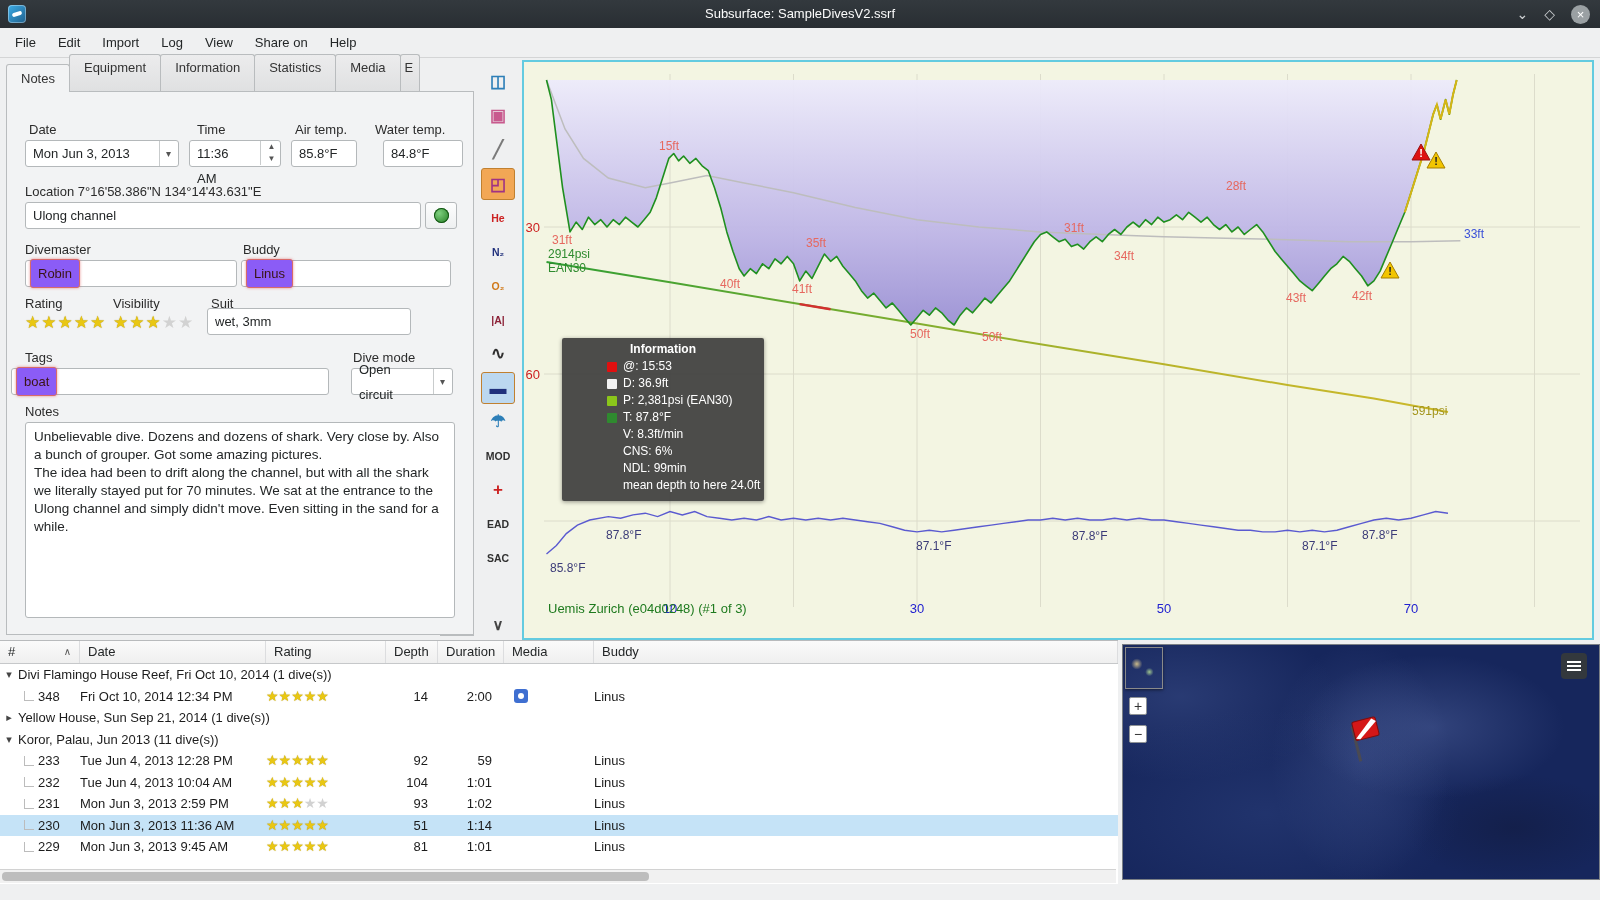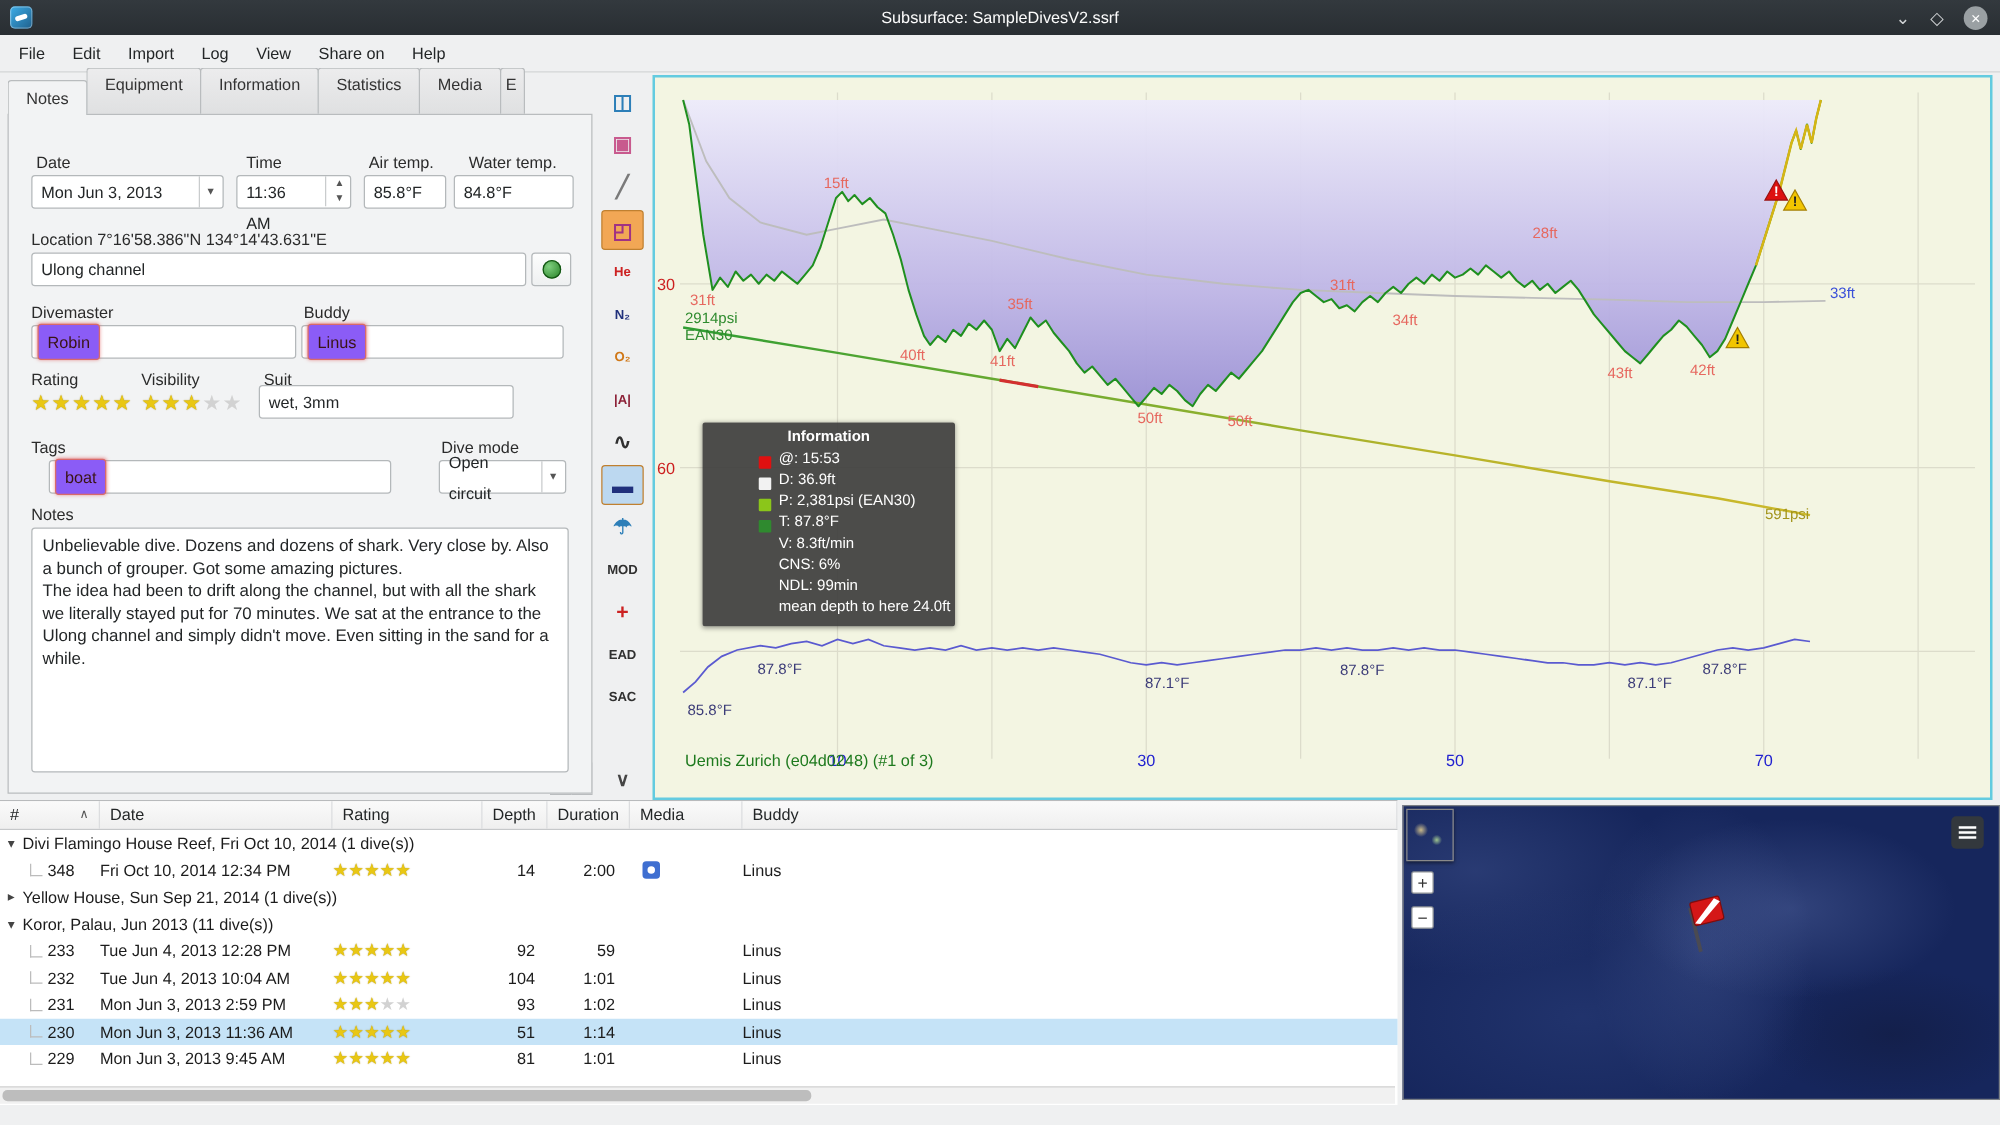--- a/index.html
+++ b/index.html
@@ -58,21 +58,21 @@
   .tbtn.active{border:1px solid #c08030;}
   .tbtn.more{margin-top:auto;font-size:15px;color:#444;height:24px;line-height:22px;}
 
   
   .profile{position:absolute;left:522px;top:60px;width:1072px;height:580px;background:#f3f5e2;
     border:2px solid #63cbe0;}
   .profile svg{display:block;}
   .infobox{position:absolute;left:38px;top:276px;width:202px;background:rgba(58,58,58,.9);color:#fff;
     border-radius:2px;padding:4px 8px 7px 8px;font-size:12px;box-shadow:0 1px 4px rgba(0,0,0,.4);}
   .ib-title{text-align:center;font-weight:bold;margin-bottom:2px;}
-  .ib-row{display:flex;align-items:flex-end;line-height:17px;white-space:nowrap;padding-left:37px;}
+  .ib-row{display:flex;align-items:center;line-height:17px;white-space:nowrap;padding-left:37px;}
   .ib-chip{display:inline-block;width:10px;height:10px;margin-right:6px;border-radius:1px;flex:none;}
   .ib-nochip{display:inline-block;width:16px;flex:none;}
 
   
   .divelist{position:absolute;left:0;top:640px;width:1118px;height:244px;background:#fff;border-top:1px solid #b8babc;}
   .lheader{display:grid;grid-template-columns:80px 186px 120px 52px 66px 90px auto;height:23px;line-height:22px;
     background:linear-gradient(#fafafa,#efefef);border-bottom:1px solid #c6c8ca;font-size:13px;color:#232627;}
   .lheader .hcell{padding:0 8px;border-right:1px solid #dcdddf;overflow:hidden;}
   .hc-num{display:flex;justify-content:space-between;padding-right:16px;}
   .hc-sort{color:#555;font-size:10px;}
@@ -161,21 +161,21 @@
           <span class="arrow">▾</span>
       </div>
       <div class="field spin" style="left:182px;top:48px;width:92px">
         <span>11:36 AM</span>
         <span class="updown">
             <span>▲</span>
             <span>▼</span>
           </span>
       </div>
       <input class="field" style="left: 284px; top: 48px; width: 66px;" value="85.8°F">
-      <input class="field" style="left: 356px; top: 48px; width: 96px;" value="84.8°F">
+      <input class="field" style="left: 376px; top: 48px; width: 80px;" value="84.8°F">
 
       <span class="flabel" style="left:18px;top:92px">Location 7°16'58.386"N 134°14'43.631"E</span>
       <input class="field" style="left: 18px; top: 110px; width: 396px;" value="Ulong channel">
       <div class="globe-btn" style="left:418px;top:110px">
           <span class="globe"></span>
         </div>
 
       <span class="flabel" style="left:18px;top:150px">Divemaster</span>
       <span class="flabel" style="left:236px;top:150px">Buddy</span>
       <div class="field chipfield" style="left:18px;top:168px;width:212px">
@@ -187,21 +187,21 @@
 
       <span class="flabel" style="left:18px;top:204px">Rating</span>
       <span class="flabel" style="left:106px;top:204px">Visibility</span>
       <span class="flabel" style="left:204px;top:204px">Suit</span>
       <span class="stars" id="rating-stars" style="position:absolute;left:18px;top:222px"><span class="star on">★</span><span class="star on">★</span><span class="star on">★</span><span class="star on">★</span><span class="star on">★</span></span>
       <span class="stars" id="visibility-stars" style="position:absolute;left:106px;top:222px"><span class="star on">★</span><span class="star on">★</span><span class="star on">★</span><span class="star off">★</span><span class="star off">★</span></span>
       <input class="field" style="left: 200px; top: 216px; width: 204px;" value="wet, 3mm">
 
       <span class="flabel" style="left:18px;top:258px">Tags</span>
       <span class="flabel" style="left:346px;top:258px">Dive mode</span>
-      <div class="field chipfield" style="left:32px;top:276px;width:274px">
+      <div class="field chipfield" style="left:4px;top:276px;width:318px">
         <span class="chip">boat</span>
       </div>
       <div class="field combo" style="left:344px;top:276px;width:102px">
         <span>Open circuit</span>
           <span class="arrow">▾</span>
       </div>
 
       <span class="flabel" style="left:18px;top:312px">Notes</span>
       <textarea class="notes-area" style="left: 18px; top: 330px; width: 430px; height: 196px;">Unbelievable dive. Dozens and dozens of shark. Very close by. Also a bunch of grouper. Got some amazing pictures.
 The idea had been to drift along the channel, but with all the shark we literally stayed put for 70 minutes. We sat at the entrance to the Ulong channel and simply didn't move. Even sitting in the sand for a while.</textarea>

